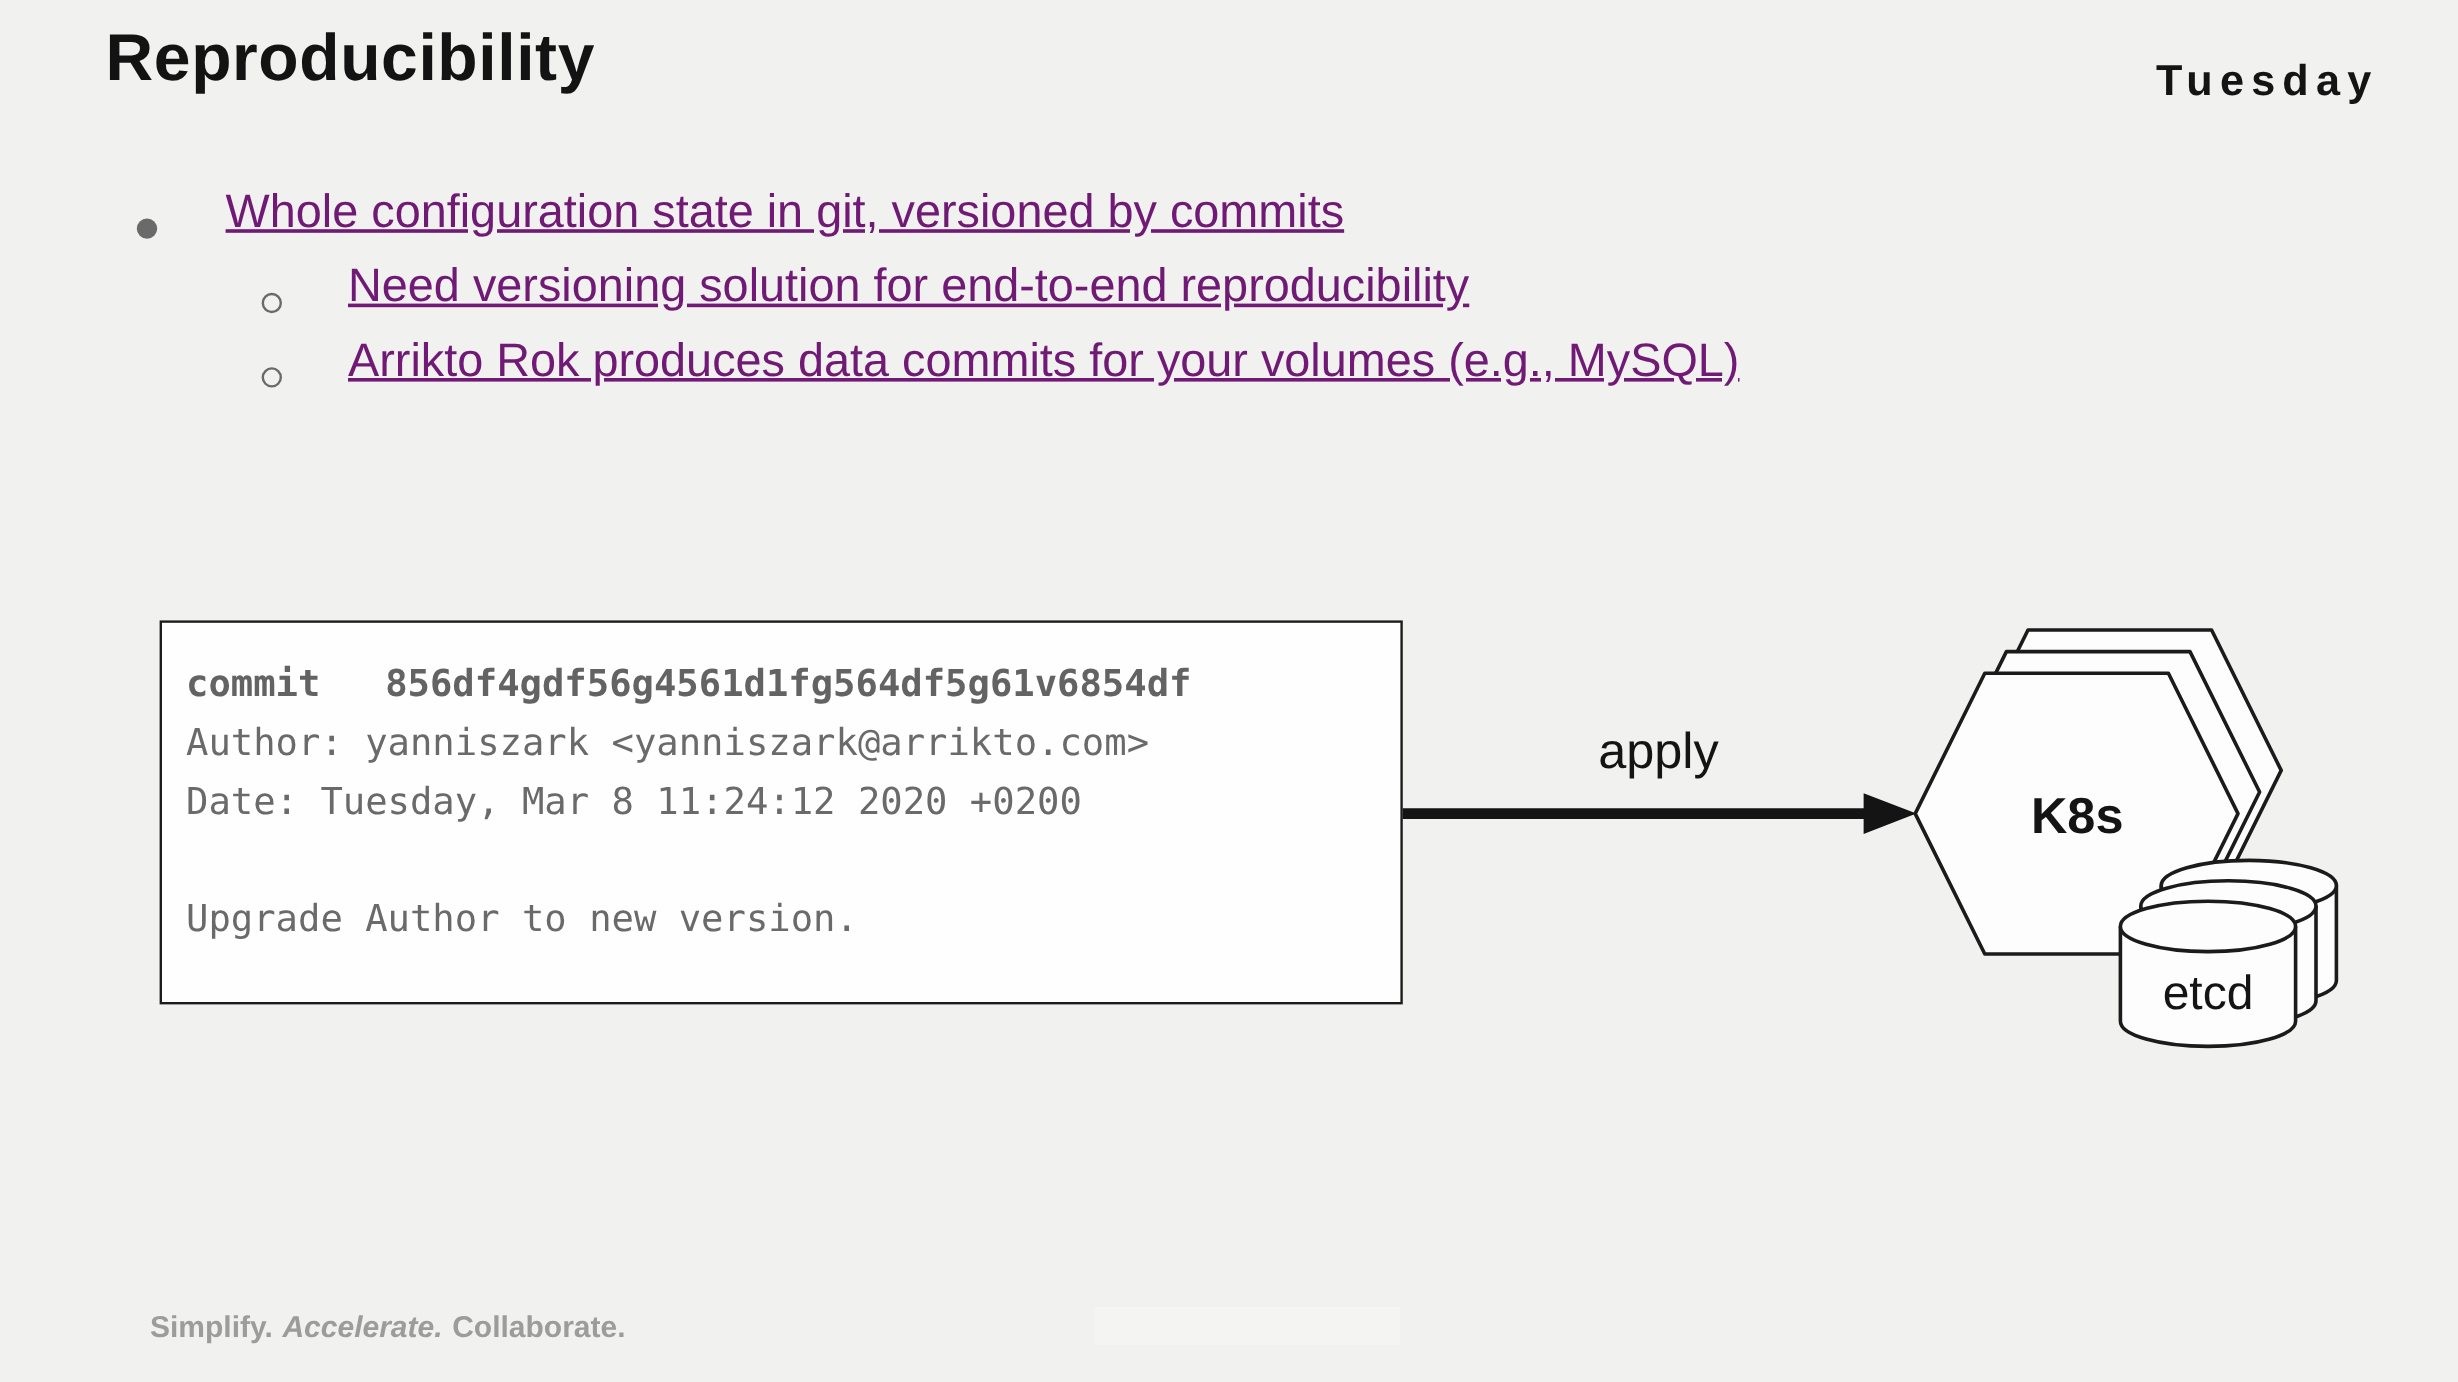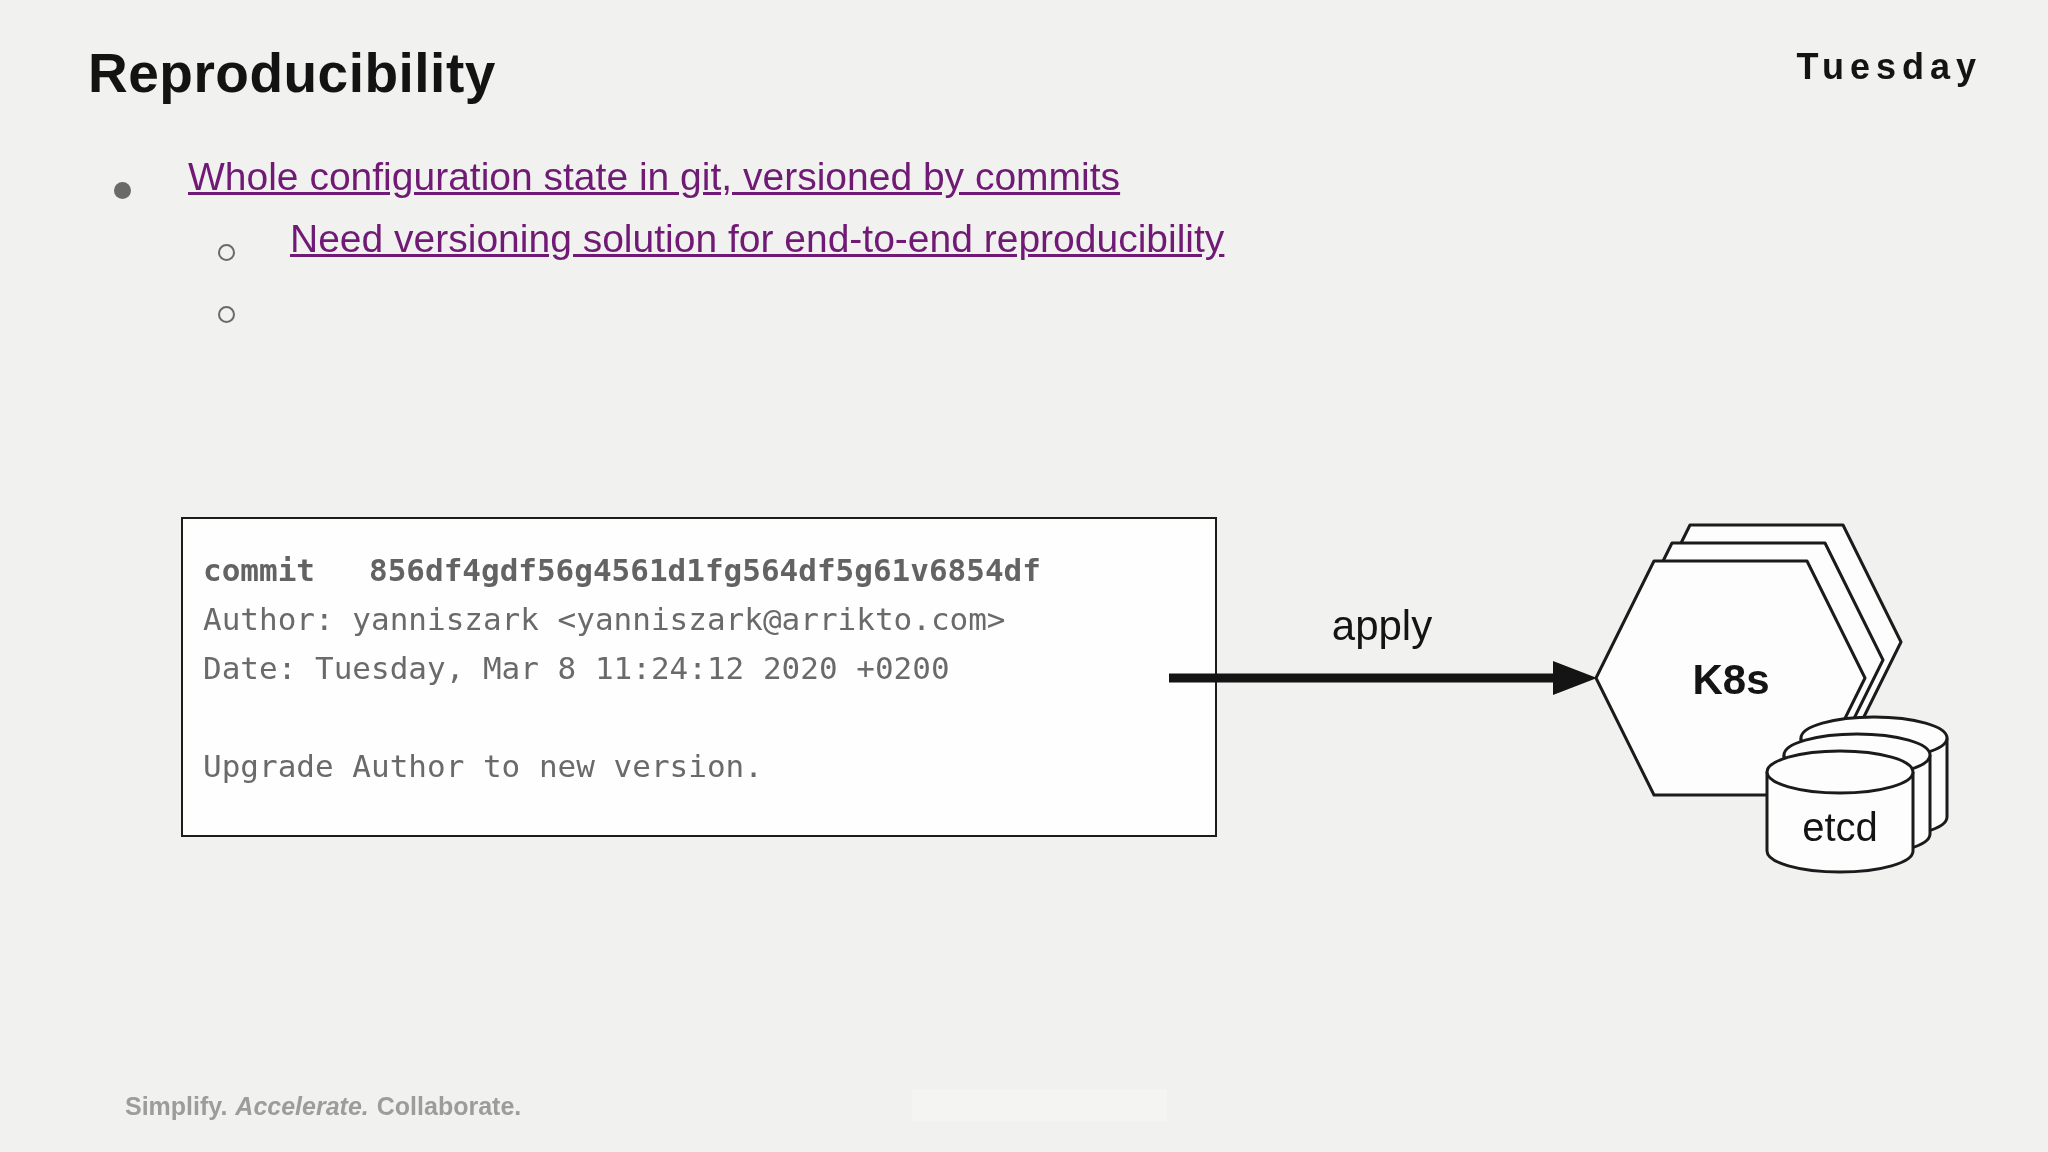--- a/index.html
+++ b/index.html
@@ -6,21 +6,21 @@
   body {
     width: 2048px; height: 1152px;
     background: #f1f1f0;
     font-family: "Liberation Sans", sans-serif;
     position: relative;
     overflow: hidden;
   }
   .slide { position: absolute; inset: 0; }
 
   .title {
-    position: absolute; left: 88px; top: 41px;
+    position: absolute; left: 88px; top: 16px;
     font-size: 55px; font-weight: 700; color: #131313;
     letter-spacing: 0.5px;
   }
   .logo {
     position: absolute; right: 66px; top: 46px;
     font-size: 36px; font-weight: 700; color: #141414;
     letter-spacing: 6px;
   }
 
   .bullets { position: absolute; left: 96px; top: 137px; }
@@ -42,21 +42,20 @@
   }
 
   .commit-card {
     position: absolute; left: 133px; top: 517px;
     width: 1036px; height: 320px; box-sizing: border-box;
     background: #fefefe; border: 2px solid #1c1c1c;
     padding: 27px 20px 0 20px;
     font-family: "DejaVu Sans Mono", monospace;
     font-size: 31px; color: #6a6a6a; line-height: 49px;
     white-space: nowrap;
-    margin-left: 48px;
   }
   .commit-line-first { font-weight: 700; color: #636363; }
   .commit-hash { margin-left: 54px; }
   .blank-line { height: 49px; }
 
   .diagram-svg { position: absolute; left: 1130px; top: 480px; }
   .svg-label {
     font-family: "Liberation Sans", sans-serif;
     fill: #141414;
   }
@@ -87,20 +86,21 @@
     <div class="bullet-row">
       <span class="marker-dot"></span>
       <span>Whole configuration state in git, versioned by commits</span>
     </div>
     <div class="bullet-row">
       <span class="marker-circle"></span>
       <span>Need versioning solution for end-to-end reproducibility</span>
     </div>
     <div class="bullet-row">
       <span class="marker-circle"></span>
+      <span>Arrikto Rok produces data commits for your volumes (e.g., MySQL)</span>
     </div>
   </div>
 
   <div class="commit-card">
     <div class="commit-line-first">
       <span>commit</span><span class="commit-hash">856df4gdf56g4561d1fg564df5g61v6854df</span>
     </div>
     <div>Author: yanniszark &lt;yanniszark@arrikto.com&gt;</div>
     <div>Date: Tuesday, Mar 8 11:24:12 2020 +0200</div>
     <div class="blank-line"></div>

